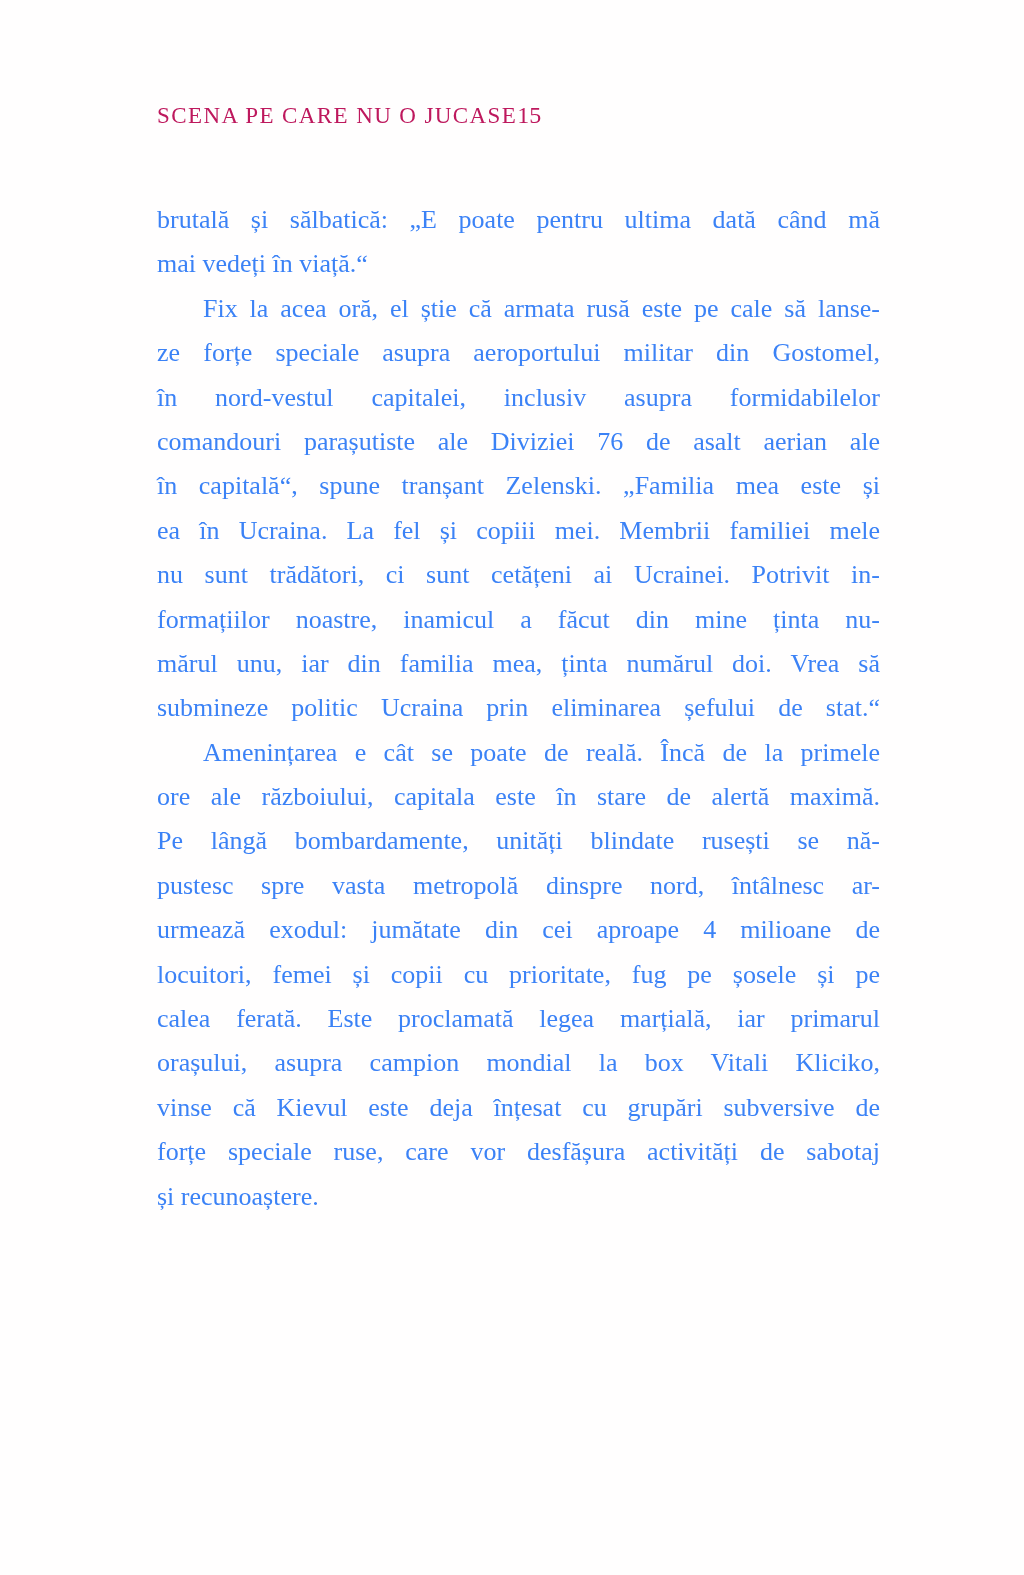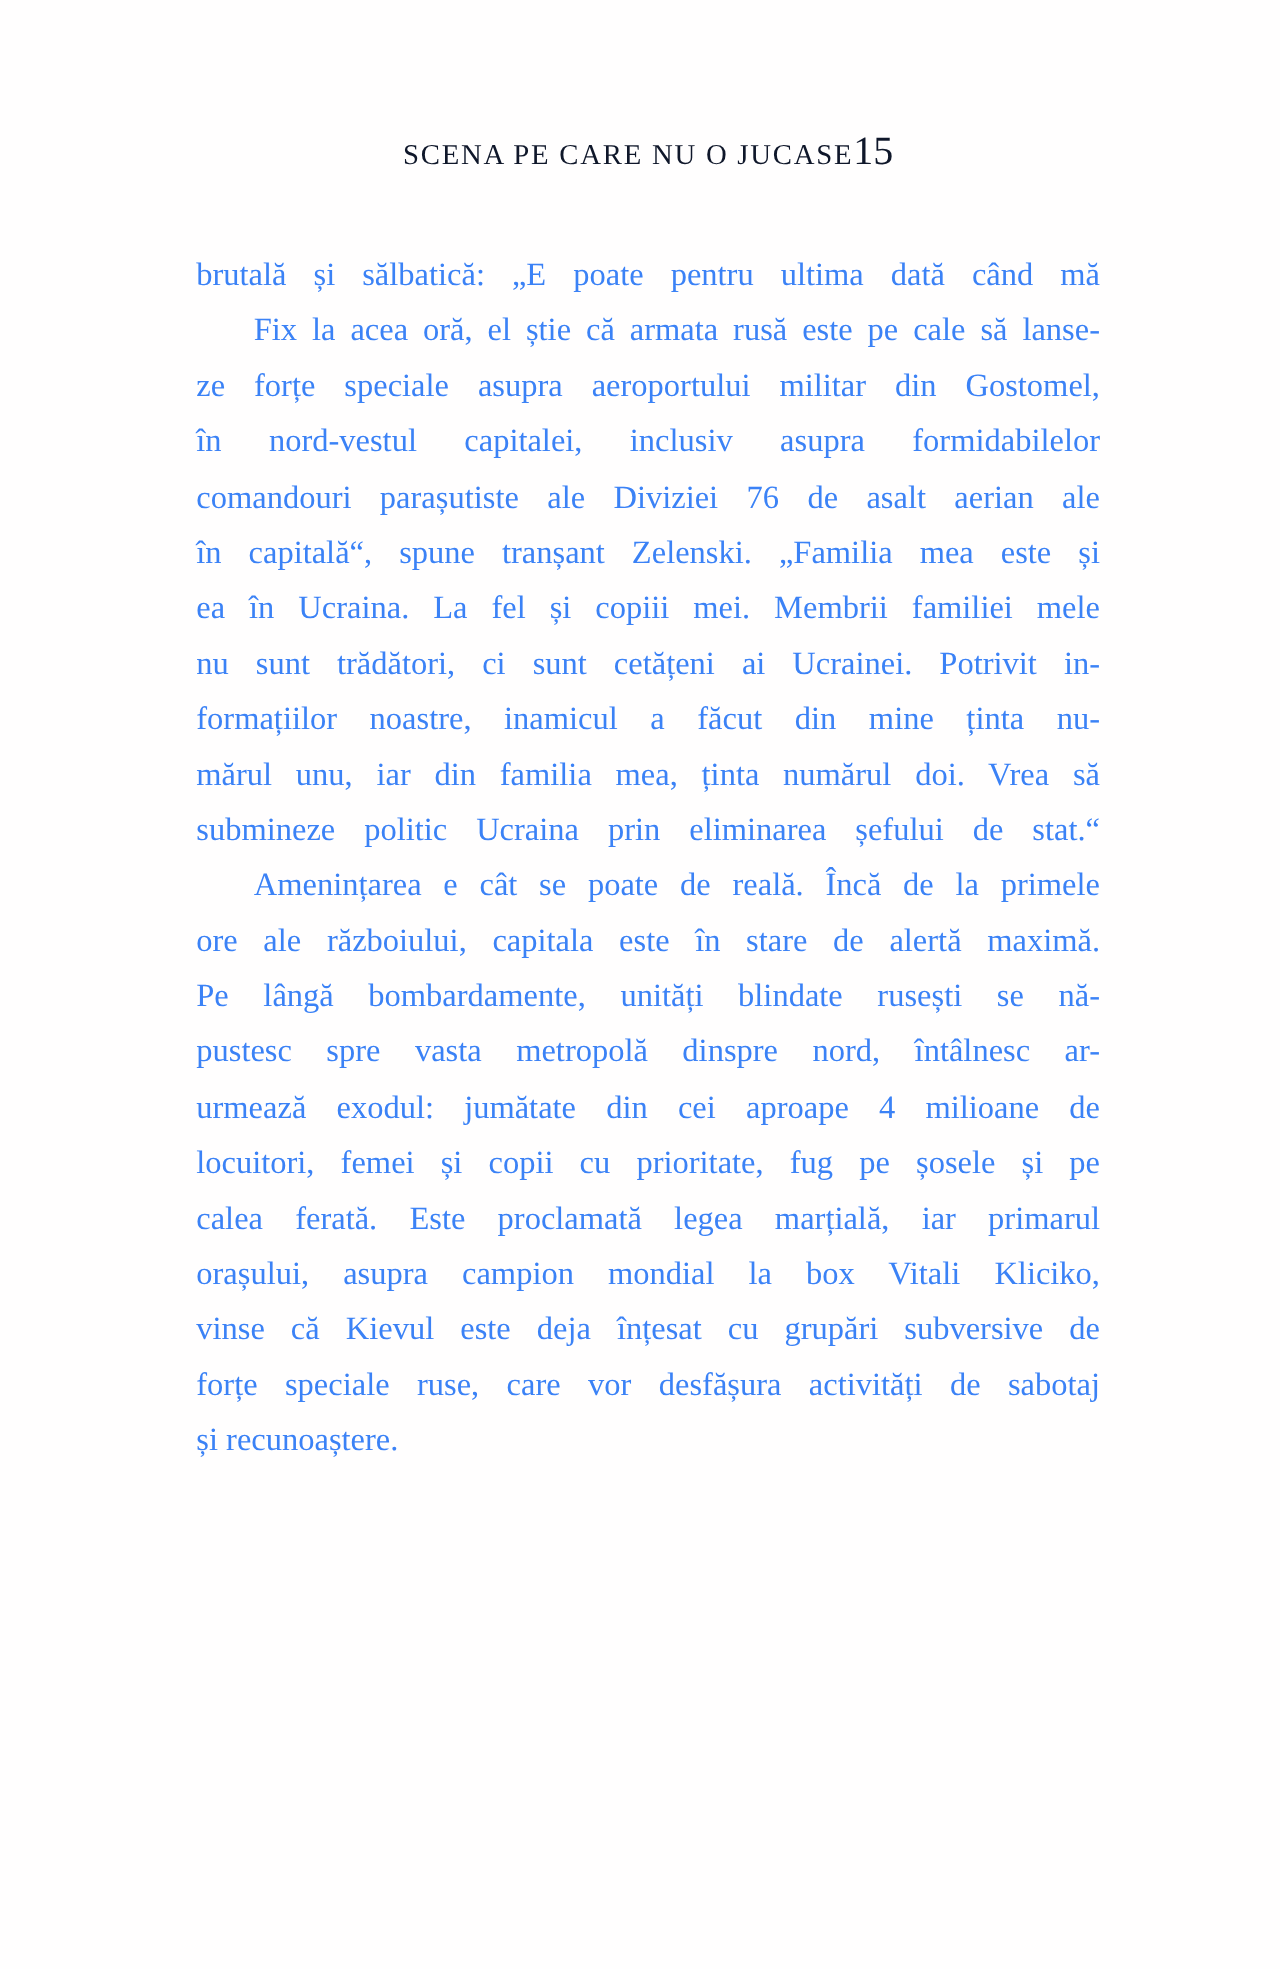--- a/index.html
+++ b/index.html
@@ -17,31 +17,31 @@
     width: 1024px;
     height: 1575px;
     background: #fffefe;
   }
   .running-header {
     position: absolute;
     left: 157px;
     top: 102px;
     width: 723px;
     display: flex;
-    justify-content: center;
+    justify-content: flex-start;
     align-items: baseline;
-    color: #0f172a;
+    color: #be185d;
   }
   .running-title {
     font-size: 23px;
     letter-spacing: 1.4px;
     white-space: nowrap;
   }
   .page-number {
-    font-size: 32px;
+    font-size: 24px;
     letter-spacing: 0;
   }
   .body-text {
     position: absolute;
     left: 157px;
     top: 198px;
     width: 723px;
     color: #3b82f6;
     font-size: 26px;
   }
@@ -64,20 +64,21 @@
 <div class="page">
 
   <div class="running-header">
     <span class="running-title">SCENA PE CARE NU O JUCASE</span>
     <span class="page-number">15</span>
   </div>
 
   <div class="body-text">
 
     <div class="line">brutală și sălbatică: „E poate pentru ultima dată când mă</div>
+    <div class="line short">mai vedeți în viață.“</div>
 
     <div class="line indent">Fix la acea oră, el știe că armata rusă este pe cale să lanse-</div>
     <div class="line">ze forțe speciale asupra aeroportului militar din Gostomel,</div>
     <div class="line">în nord-vestul capitalei, inclusiv asupra formidabilelor</div>
     <div class="line">comandouri parașutiste ale Diviziei 76 de asalt aerian ale</div>
     <div class="line">în capitală“, spune tranșant Zelenski. „Familia mea este și</div>
     <div class="line">ea în Ucraina. La fel și copiii mei. Membrii familiei mele</div>
     <div class="line">nu sunt trădători, ci sunt cetățeni ai Ucrainei. Potrivit in-</div>
     <div class="line">formațiilor noastre, inamicul a făcut din mine ținta nu-</div>
     <div class="line">mărul unu, iar din familia mea, ținta numărul doi. Vrea să</div>

